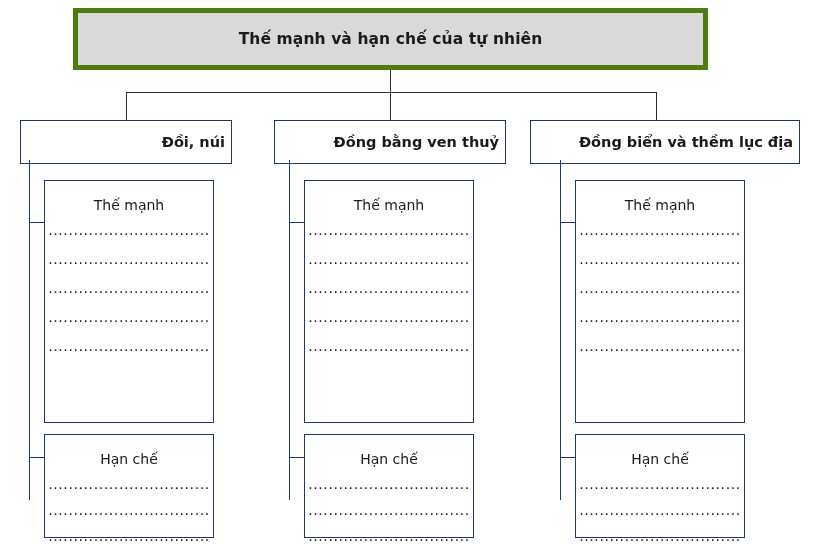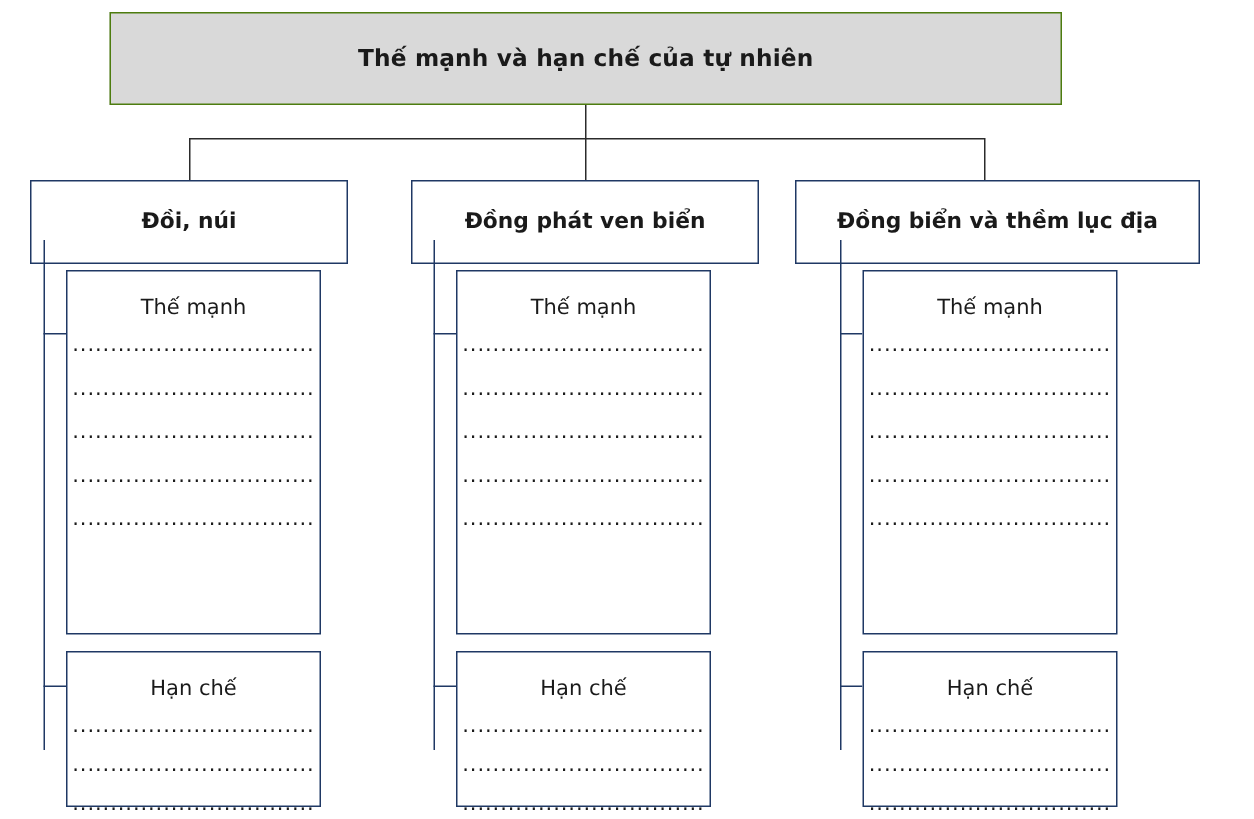--- a/index.html
+++ b/index.html
@@ -20,43 +20,43 @@
   }
 
   
   .title-box {
     position: absolute;
     left: 73px;
     top: 8px;
     width: 635px;
     height: 62px;
     background: #d9d9d9;
-    border: 1px solid #4d7c0f;
+    border: 5px solid #4d7c0f;
     box-sizing: border-box;
     display: flex;
     flex-direction: column;
     align-items: center;
     justify-content: center;
     text-align: right;
     font-weight: bold;
     font-size: 15.5px;
     line-height: 1.45;
     letter-spacing: .1px;
   }
 
   
   .branch-box {
     position: absolute;
-    height: 56px;
+    height: 44px;
     border: 1px solid #1f3864;
     box-sizing: border-box;
     background: #ffffff;
     display: flex;
     align-items: center;
-    justify-content: center;
+    justify-content: flex-end;
     text-align: center;
     font-weight: bold;
     font-size: 14.5px;
     padding: 0 6px;
   }
 
   
   .leaf-box {
     position: absolute;
     border: 1px solid #1f3864;
@@ -123,21 +123,21 @@
   </div>
 
   <div class="leaf-box small" style="left:44px; top:434px; width:170px; height:104px;">
     <div class="leaf-title">Hạn chế</div>
     <div class="dots-line">................................</div>
     <div class="dots-line">................................</div>
     <div class="dots-line">................................</div>
   </div>
 
   <div class="branch-box" style="left:274px; top:120px; width:232px;">
-    <span>Đồng phát ven biển</span>
+    <span>Đồng bằng ven thuỷ</span>
   </div>
 
   <div class="ln v" style="left:289px; top:160px; height:340px;"></div>
   <div class="ln h" style="left:289px; top:222px; width:15px;"></div>
   <div class="ln h" style="left:289px; top:457px; width:15px;"></div>
 
   <div class="leaf-box" style="left:304px; top:180px; width:170px; height:243px;">
     <div class="leaf-title">Thế mạnh</div>
     <div class="dots-line">................................</div>
     <div class="dots-line">................................</div>

